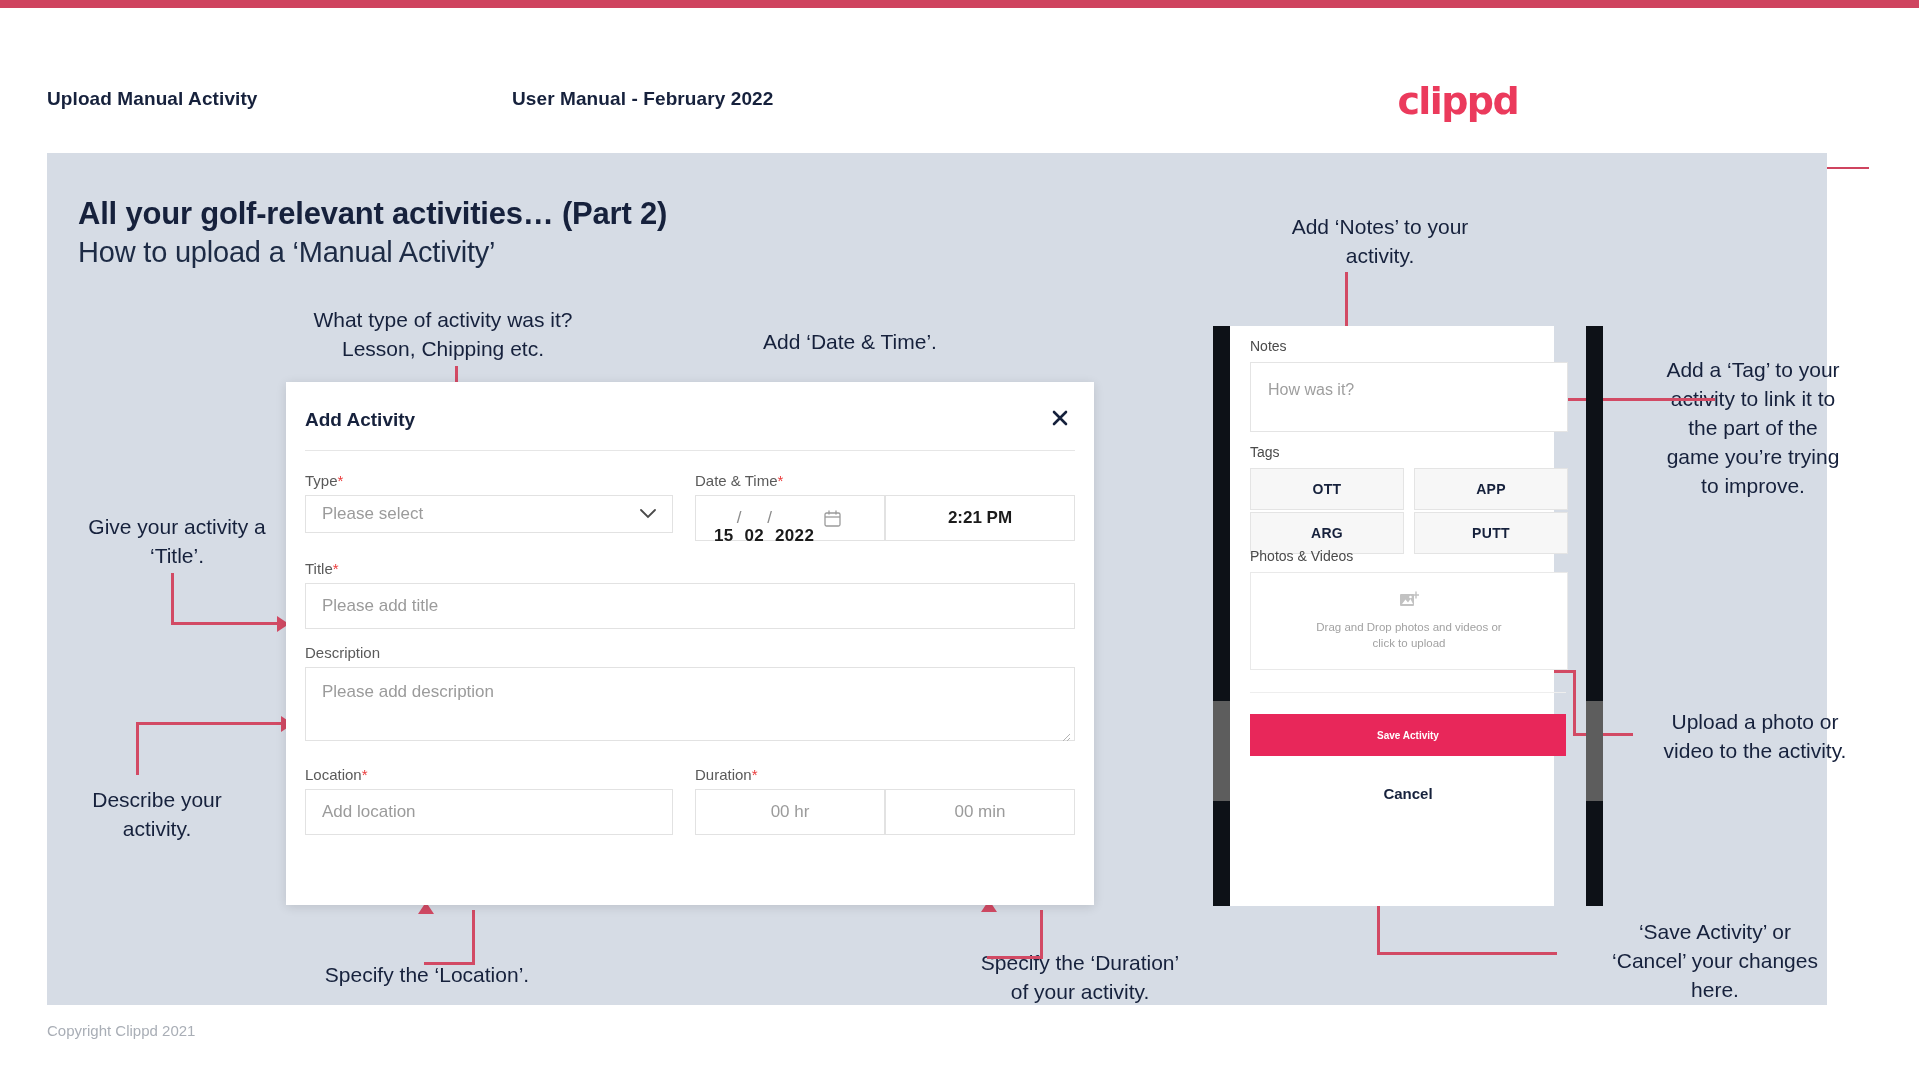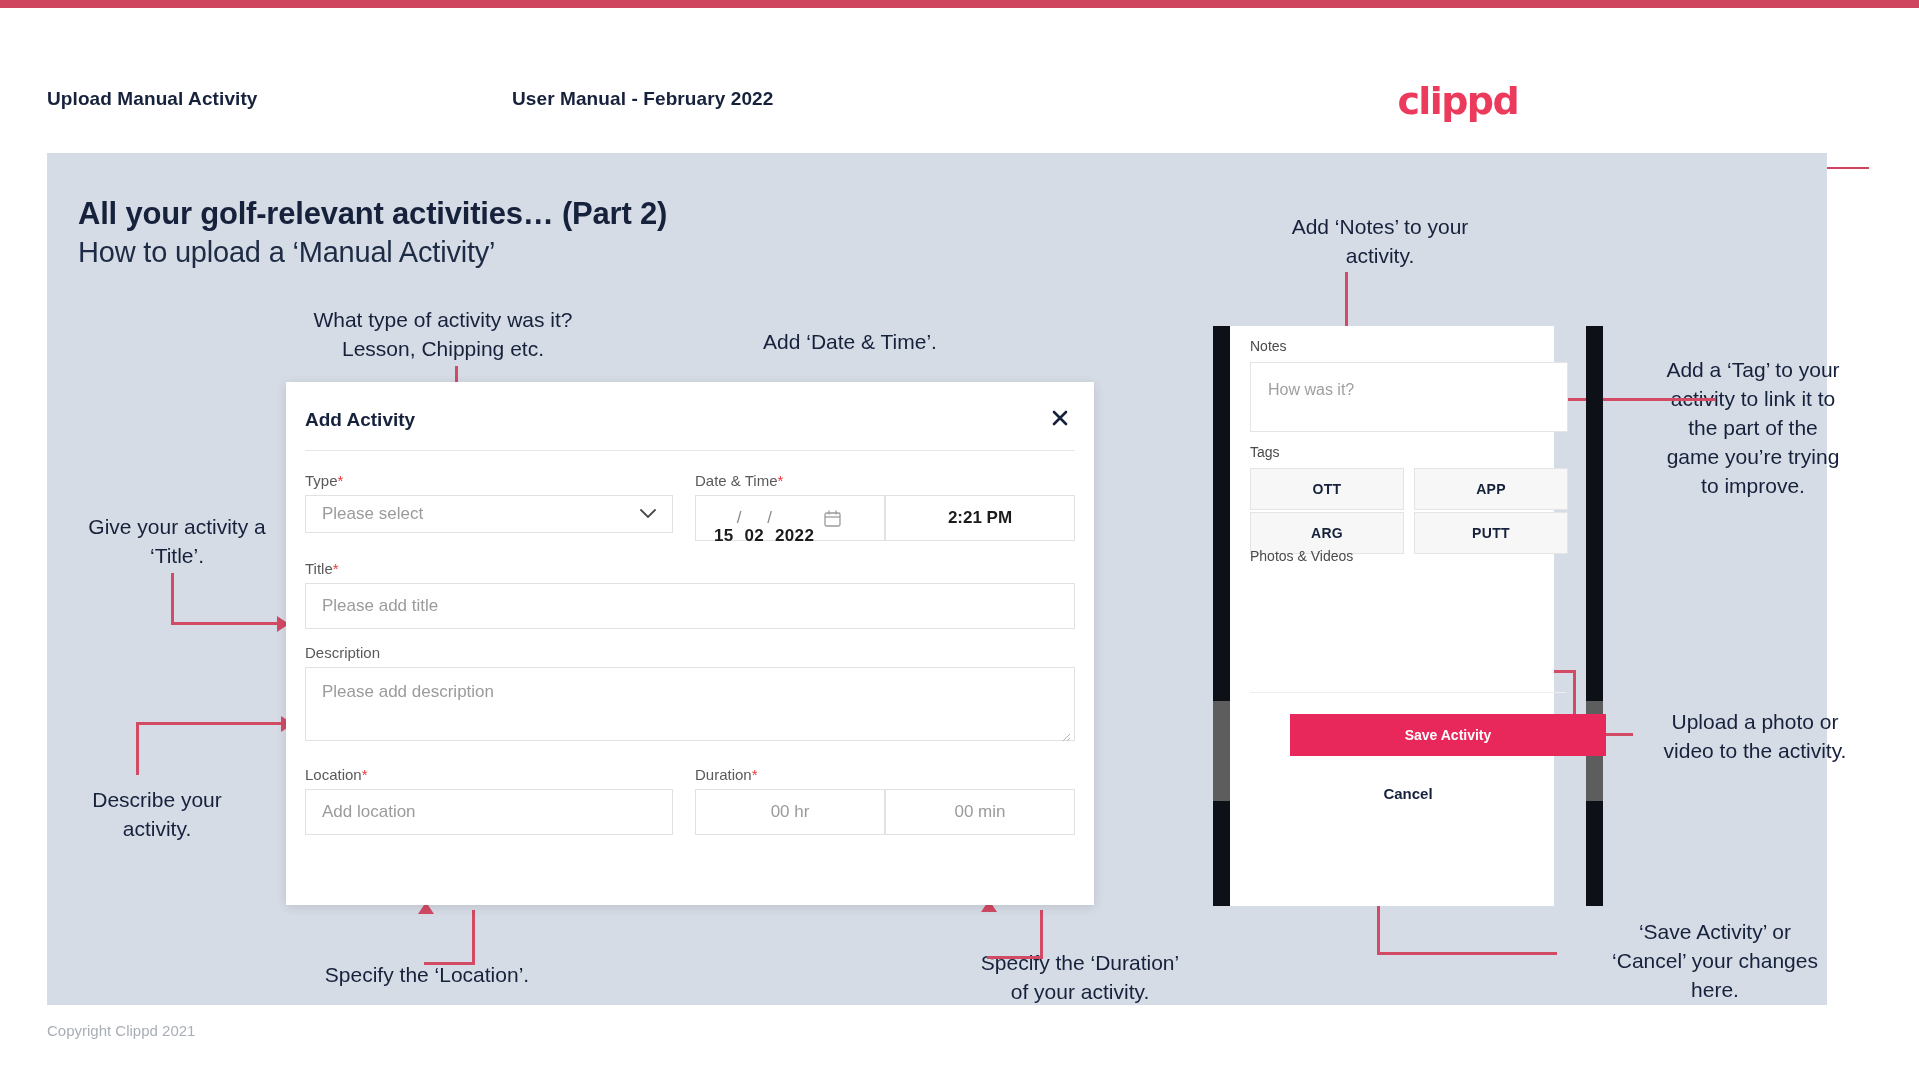--- a/index.html
+++ b/index.html
@@ -78,21 +78,21 @@
     position:absolute;border:1px solid #e4e4e4;background:#f7f7f7;
     width:152px;height:40px;display:flex;align-items:center;justify-content:center;
     font-size:14px;font-weight:700;color:#16213c;letter-spacing:.3px;
   }
   #photo-box{position:absolute;left:20px;top:246px;width:316px;height:96px;border:1px solid #e9e9e9;background:#fff;
     display:flex;flex-direction:column;align-items:center;justify-content:center;}
   #photo-icon{margin-bottom:6px;}
   .photo-txt{font-size:11.5px;color:#a2a2a2;line-height:16px;text-align:center;}
   #ph-rule{position:absolute;left:20px;top:366px;width:316px;height:1px;background:#eee;}
   #save-btn{position:absolute;left:20px;top:388px;width:316px;height:42px;background:#e8275a;
-    display:flex;align-items:center;justify-content:center;color:#fff;font-size:14px;font-weight:700;cursor:pointer;margin-left:40px;}
+    display:flex;align-items:center;justify-content:center;color:#fff;font-size:10px;font-weight:700;cursor:pointer;}
   #cancel-btn{position:absolute;left:20px;top:455px;width:316px;height:24px;
     display:flex;align-items:center;justify-content:center;color:#16213c;font-size:15px;font-weight:700;cursor:pointer;}
   
   #footer{position:absolute;left:47px;top:1022px;font-size:15px;color:#a9aeb6;}
 </style>
 </head>
 <body>
 
 <div id="top-bar"></div>
 
@@ -265,20 +265,32 @@
       <div id="notes-ph">How was it?</div>
     </div>
 
     <div class="ph-label" style="left:20px;top:118px;">Tags</div>
     <div class="tag" style="left:20px;top:142px;">OTT</div>
     <div class="tag" style="left:184px;top:142px;">APP</div>
     <div class="tag" style="left:20px;top:186px;">ARG</div>
     <div class="tag" style="left:184px;top:186px;">PUTT</div>
 
     <div class="ph-label" style="left:20px;top:222px;">Photos &amp; Videos</div>
+    <div id="photo-box">
+      <span id="photo-icon">
+        <svg width="20" height="18" viewBox="0 0 20 18">
+          <rect x="1" y="3" width="14" height="12" rx="1" fill="#c2c2c2"></rect>
+          <path d="M3 13 L6.5 8.5 L9 11.5 L11.5 8 L14 13 Z" fill="#ffffff"></path>
+          <circle cx="11.5" cy="6" r="1.3" fill="#ffffff"></circle>
+          <path d="M17 1 V7 M14 4 H20" stroke="#c2c2c2" stroke-width="1.4" stroke-linecap="round"></path>
+        </svg>
+      </span>
+      <div class="photo-txt">Drag and Drop photos and videos or</div>
+      <div class="photo-txt">click to upload</div>
+    </div>
 
     <div id="ph-rule"></div>
     <div id="save-btn">Save Activity</div>
     <div id="cancel-btn">Cancel</div>
   </div>
 </div>
 
 <div id="footer">Copyright Clippd 2021</div>
 
 </body></html>

